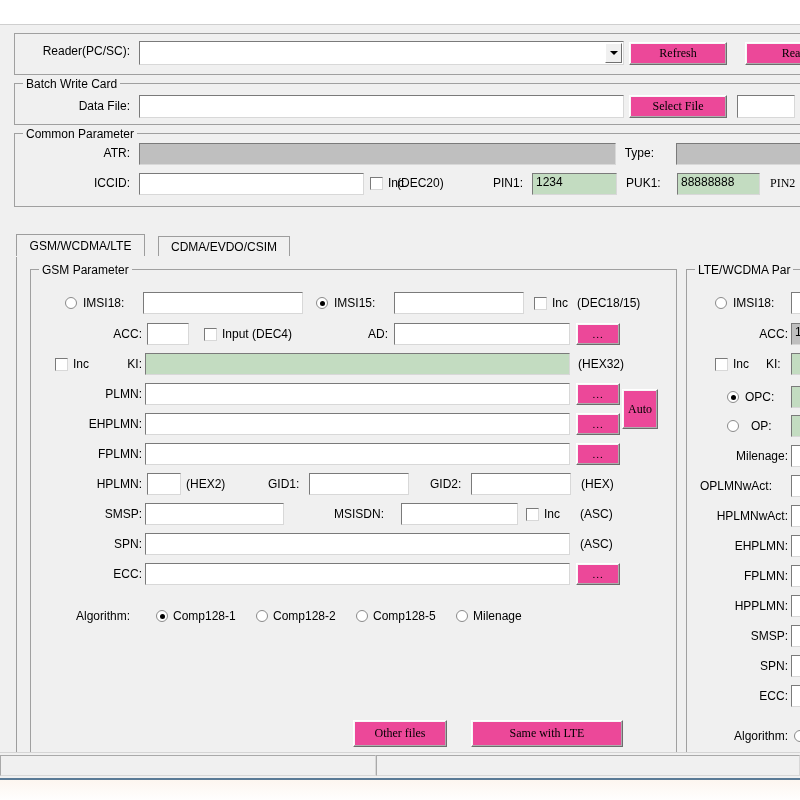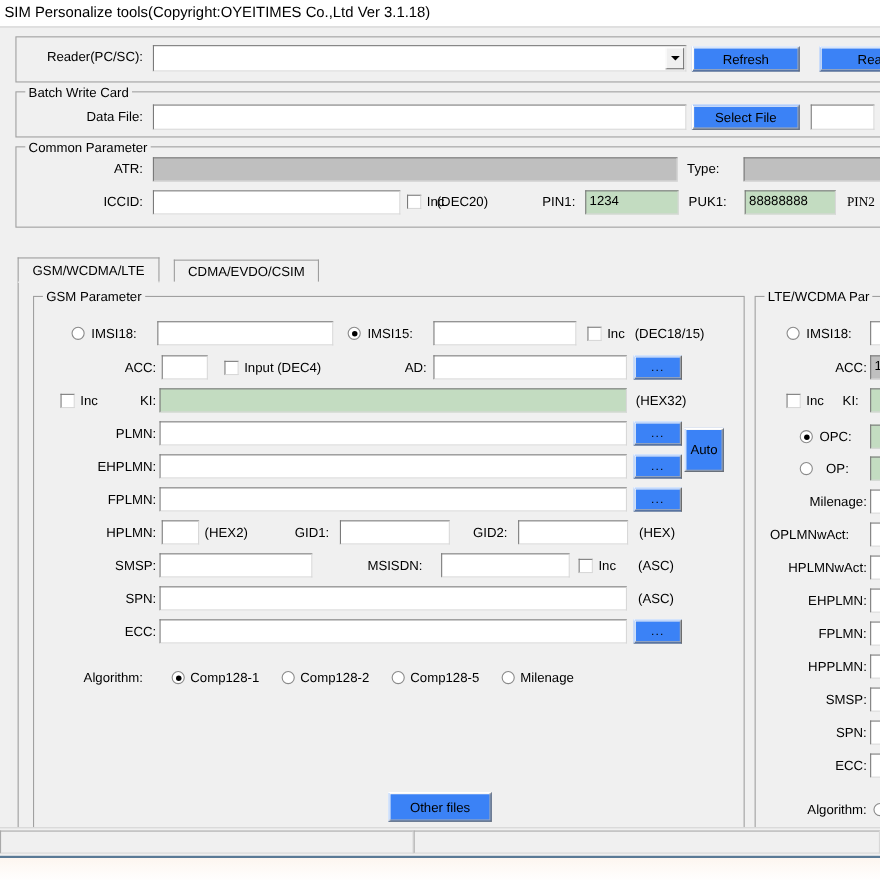--- a/index.html
+++ b/index.html
@@ -62,26 +62,26 @@
   }
   .combo .arrowbtn::after{
     content:"";position:absolute;left:50%;top:50%;
     margin-left:-4px;margin-top:-2px;
     border-left:4px solid transparent;border-right:4px solid transparent;
     border-top:4px solid #000;
   }
 
   
   .btn{
-    position:absolute;background:#3b82f6;
+    position:absolute;background:#ec4899;
     border:1px solid #ffffff;border-right-color:#6d6d6d;border-bottom-color:#6d6d6d;
     box-shadow:inset -1px -1px 0 #adadad, inset 1px 1px 0 #f7f7f7;
     box-sizing:border-box;font-size:12px;color:#000;
     display:flex;align-items:center;justify-content:center;
-    cursor:default;white-space:nowrap;font-family:Liberation Sans, sans-serif;
+    cursor:default;white-space:nowrap;font-family:Liberation Serif, serif;
   }
   .btn.small{font-size:11px;letter-spacing:1px;}
 
   
   .cb{position:absolute;width:13px;height:13px;box-sizing:border-box;
     background:#ffffff;border:1px solid #7a7a7a;
     border-right-color:#d8d8d8;border-bottom-color:#d8d8d8;}
 
   
   .rb{position:absolute;width:12px;height:12px;border-radius:50%;
@@ -119,23 +119,20 @@
     position:absolute;left:0;top:778px;width:800px;height:22px;
     background:linear-gradient(#fdf6f0,#ffffff);
     border-top:2px solid #5a7a96;
   }
 </style>
 </head>
 <body>
 
 <div class="app">
 
-  <div class="titlebar">
-    <div class="titletext">SIM Personalize tools(Copyright:OYEITIMES Co.,Ltd Ver 3.1.18)</div>
-  </div>
 
   <div class="client">
 
     <div class="gb" style="left:14px;top:8px;width:1000px;height:40px;"></div>
 
     <div class="lbl" style="left:20px;top:19px;width:110px;">Reader(PC/SC):</div>
 
     <div class="combo" style="left:139px;top:16px;width:485px;height:24px;">
       <div class="arrowbtn"></div>
     </div>
@@ -264,20 +261,21 @@
     <div class="rb" style="left:256px;top:585px;"></div>
     <div class="lbl l" style="left:273px;top:584px;">Comp128-2</div>
 
     <div class="rb" style="left:356px;top:585px;"></div>
     <div class="lbl l" style="left:373px;top:584px;">Comp128-5</div>
 
     <div class="rb" style="left:456px;top:585px;"></div>
     <div class="lbl l" style="left:473px;top:584px;">Milenage</div>
 
     <div class="btn" style="left:353px;top:695px;width:94px;height:27px;">Other files</div>
+    <div class="btn" style="left:471px;top:695px;width:152px;height:27px;">Same with LTE</div>
 
     <div class="gb" style="left:686px;top:244px;width:330px;height:487px;">
       <div class="cap">LTE/WCDMA Par</div>
     </div>
 
     <div class="rb" style="left:715px;top:272px;"></div>
     <div class="lbl l" style="left:733px;top:271px;">IMSI18:</div>
     <div class="tf" style="left:791px;top:267px;width:120px;height:22px;"></div>
 
     <div class="lbl" style="left:718px;top:302px;width:70px;">ACC:</div>

